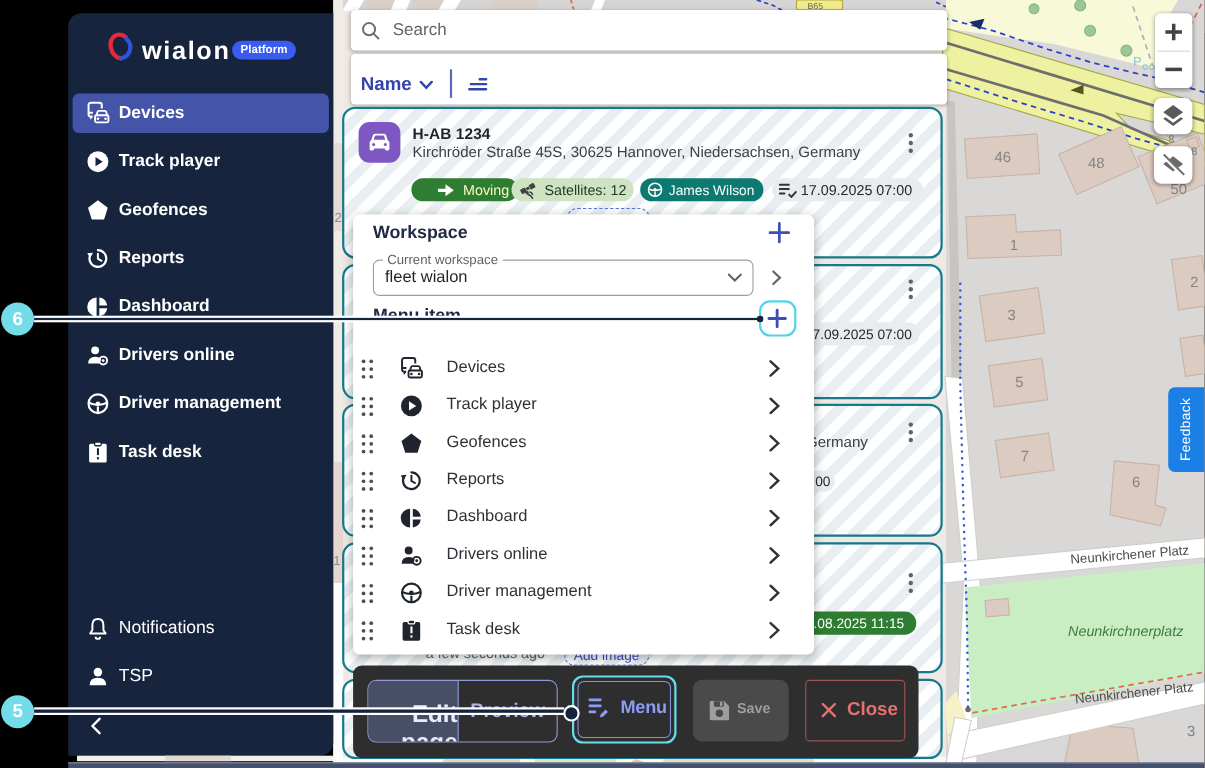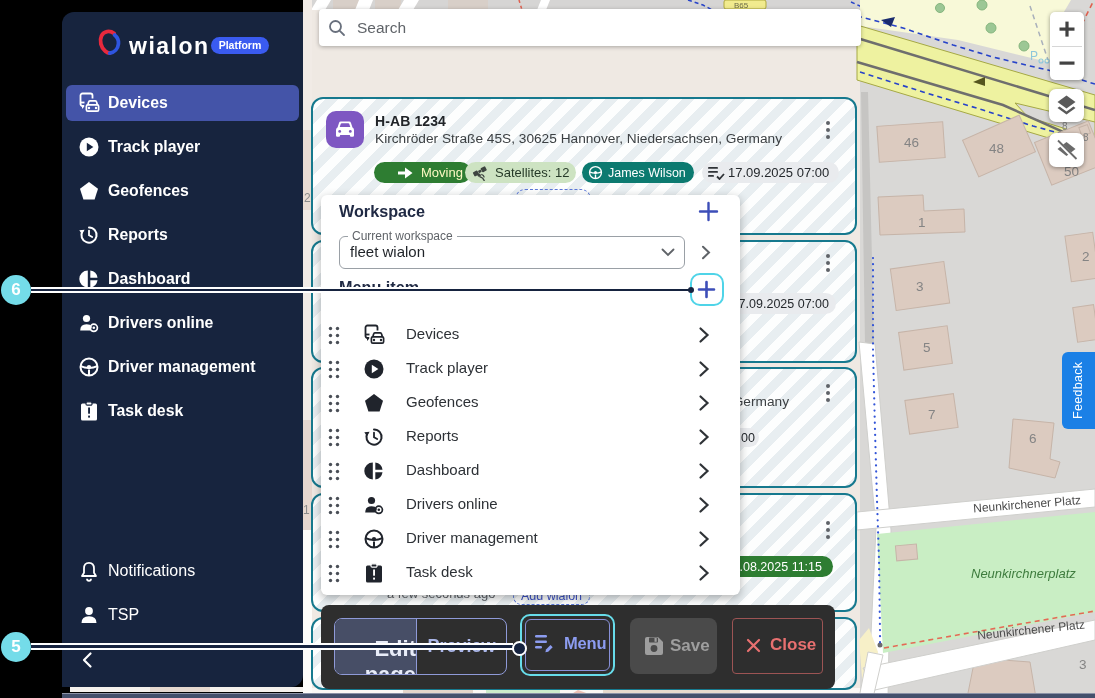--- a/index.html
+++ b/index.html
@@ -236,20 +236,32 @@
   </div>
 
   <div class="abs" id="searchbar" style="left:319px;top:9px;width:542px;height:37px;background:#fff;border-radius:4px;box-shadow:0 1px 4px rgba(0,0,0,.3);">
     <svg class="abs" style="left:8px;top:9px" width="20" height="20" viewBox="0 0 20 20" fill="none" stroke="#69707d" stroke-width="1.8" stroke-linecap="round">
         <circle cx="8.5" cy="8.5" r="5.5"></circle>
         <path d="M12.8,12.8 L17,17"></path>
       </svg>
     <div class="abs" style="left:38px;top:10px;font-size:15.5px;color:#606469;">Search</div>
   </div>
 
+  <div class="abs" id="namebar" style="left:319px;top:49px;width:542px;height:46px;background:#fff;border-radius:4px;box-shadow:0 1px 3px rgba(0,0,0,.25);">
+    <div class="abs" style="left:9px;top:18px;font-size:17px;font-weight:700;color:#3344ae;">Name</div>
+    <svg class="abs" style="left:62px;top:24px" width="13" height="9" viewBox="0 0 13 9" fill="none" stroke="#3344ae" stroke-width="2.2" stroke-linecap="round">
+        <path d="M1.5,1.5 L6.5,6.8 L11.5,1.5"></path>
+      </svg>
+    <div class="abs" style="left:90px;top:14px;width:1.5px;height:26px;background:#5b6bc0;"></div>
+    <svg class="abs" style="left:106px;top:22px" width="20" height="13" viewBox="0 0 20 13" fill="#3344ae">
+      <rect x="10" y="0" width="8" height="2.2" rx="1"></rect>
+      <rect x="2" y="4.4" width="16" height="2.2" rx="1"></rect>
+      <rect x="0.5" y="9" width="17.5" height="2.2" rx="1"></rect>
+    </svg>
+  </div>
 
   <div class="card" id="card1" style="top:97px;height:138px;">
     <div class="abs" style="left:13px;top:12px;width:38px;height:37px;background:#7e57c2;border-radius:10px;">
       <svg class="abs" style="left:7px;top:7px" width="24" height="23" viewBox="0 0 24 23">
         <path d="M4.5,9.5 L6,5 Q6.4,3.6 7.9,3.6 L16.1,3.6 Q17.6,3.6 18,5 L19.5,9.5 Q21,10 21,12 L21,17.5 Q21,18.8 19.7,18.8 L18.2,18.8 Q16.9,18.8 16.9,17.5 L16.9,17 L7.1,17 L7.1,17.5 Q7.1,18.8 5.8,18.8 L4.3,18.8 Q3,18.8 3,17.5 L3,12 Q3,10 4.5,9.5 z" fill="#fff"></path>
         <path d="M6.7,9 L7.8,5.8 Q8,5.2 8.7,5.2 L15.3,5.2 Q16,5.2 16.2,5.8 L17.3,9 z" fill="#7e57c2"></path>
         <circle cx="6.7" cy="13.4" r="1.4" fill="#7e57c2"></circle>
           <circle cx="17.3" cy="13.4" r="1.4" fill="#7e57c2"></circle>
       </svg>
     </div>
@@ -316,21 +328,21 @@
     <div class="dots3" style="left:513px;top:26px;">
         <i></i>
         <i></i>
         <i></i>
       </div>
     <div class="pill" style="right:22px;top:61px;height:21px;background:#2e7d32;color:#fff;padding:0 11px;font-size:12.5px;">28.08.2025 11:15</div>
   </div>
   <div class="card" id="card5" style="top:617px;height:73px;"></div>
 
   <div class="abs" style="left:387px;top:586px;font-size:13px;color:#5f6368;">a few seconds ago</div>
-  <div class="abs" style="left:513px;top:588px;width:75px;height:15px;border:1.5px dashed #5b77d8;border-radius:9px;color:#3d52c4;font-size:12.5px;text-align:center;">Add wialon</div>
+  <div class="abs" style="left:513px;top:588px;width:75px;height:15px;border:1.5px dashed #5b77d8;border-radius:9px;color:#3d52c4;font-size:12.5px;text-align:center;">Add image</div>
 
   <div class="abs" id="popup" style="left:321px;top:195px;width:419px;height:400px;background:#fff;border-radius:6px;box-shadow:0 3px 10px rgba(0,0,0,.3);">
     <div class="abs" style="left:18px;top:7px;font-size:16.2px;font-weight:700;color:#202a44;">Workspace</div>
     <svg class="abs" style="left:377px;top:6px" width="21" height="21" viewBox="0 0 21 21" stroke="#3d4eb8" stroke-width="2.4" stroke-linecap="round">
         <path d="M10.5,2 v17 M2,10.5 h17"></path>
       </svg>
     <div class="abs" style="left:18px;top:41px;width:346px;height:33px;border:1px solid #9aa0a6;border-radius:6px;box-sizing:border-box;"></div>
     <div class="abs" style="left:27px;top:33.5px;font-size:12px;color:#5f6368;background:#fff;padding:0 4px;">Current workspace</div>
     <div class="abs" style="left:29px;top:48px;font-size:15px;color:#1f2328;">fleet wialon</div>
     <svg class="abs" style="left:340px;top:53px" width="14" height="9" viewBox="0 0 14 9" fill="none" stroke="#5f6368" stroke-width="1.8" stroke-linecap="round">
@@ -523,21 +535,21 @@
       </svg>
       <div class="abs" style="left:42px;top:18px;font-size:16.5px;font-weight:700;color:#8c9cf0;letter-spacing:-0.2px;">Menu</div>
     </div>
     <div class="abs" style="left:309px;top:13px;width:87px;height:56px;background:#4a4a4a;border-radius:8px;">
       <svg class="abs" style="left:15px;top:19px" width="18" height="18" viewBox="0 0 18 18">
         <path d="M2,0 h11 l5,5 v11 q0,2 -2,2 h-14 q-2,0 -2,-2 v-14 q0,-2 2,-2 z" fill="#9e9e9e"></path>
         <rect x="4" y="0.5" width="9" height="5" rx="0.8" fill="#4a4a4a"></rect>
         <rect x="9.5" y="1" width="2.2" height="3.8" fill="#9e9e9e"></rect>
         <circle cx="9" cy="11.5" r="3.4" fill="#4a4a4a"></circle>
       </svg>
-      <div class="abs" style="left:40px;top:18px;font-size:17px;font-weight:700;color:#9e9e9e;">Save</div>
+      <div class="abs" style="left:40px;top:18px;font-size:13px;font-weight:700;color:#9e9e9e;">Save</div>
     </div>
     <div class="abs" style="left:411px;top:13px;width:91px;height:56px;border:1.5px solid #9c5454;border-radius:4px;box-sizing:border-box;text-align:center;">
       <svg class="abs" style="left:13px;top:19px" width="15" height="15" viewBox="0 0 15 15" stroke="#e87070" stroke-width="2.2" stroke-linecap="round">
           <path d="M2,2 L13,13 M13,2 L2,13"></path>
         </svg>
       <div class="abs" style="left:37px;top:16px;font-size:17px;font-weight:700;color:#e87070;">Close</div>
     </div>
   </div>
 
   <div class="abs" style="left:70px;top:687px;width:233px;height:5px;background:#f4f1ed;"></div>

